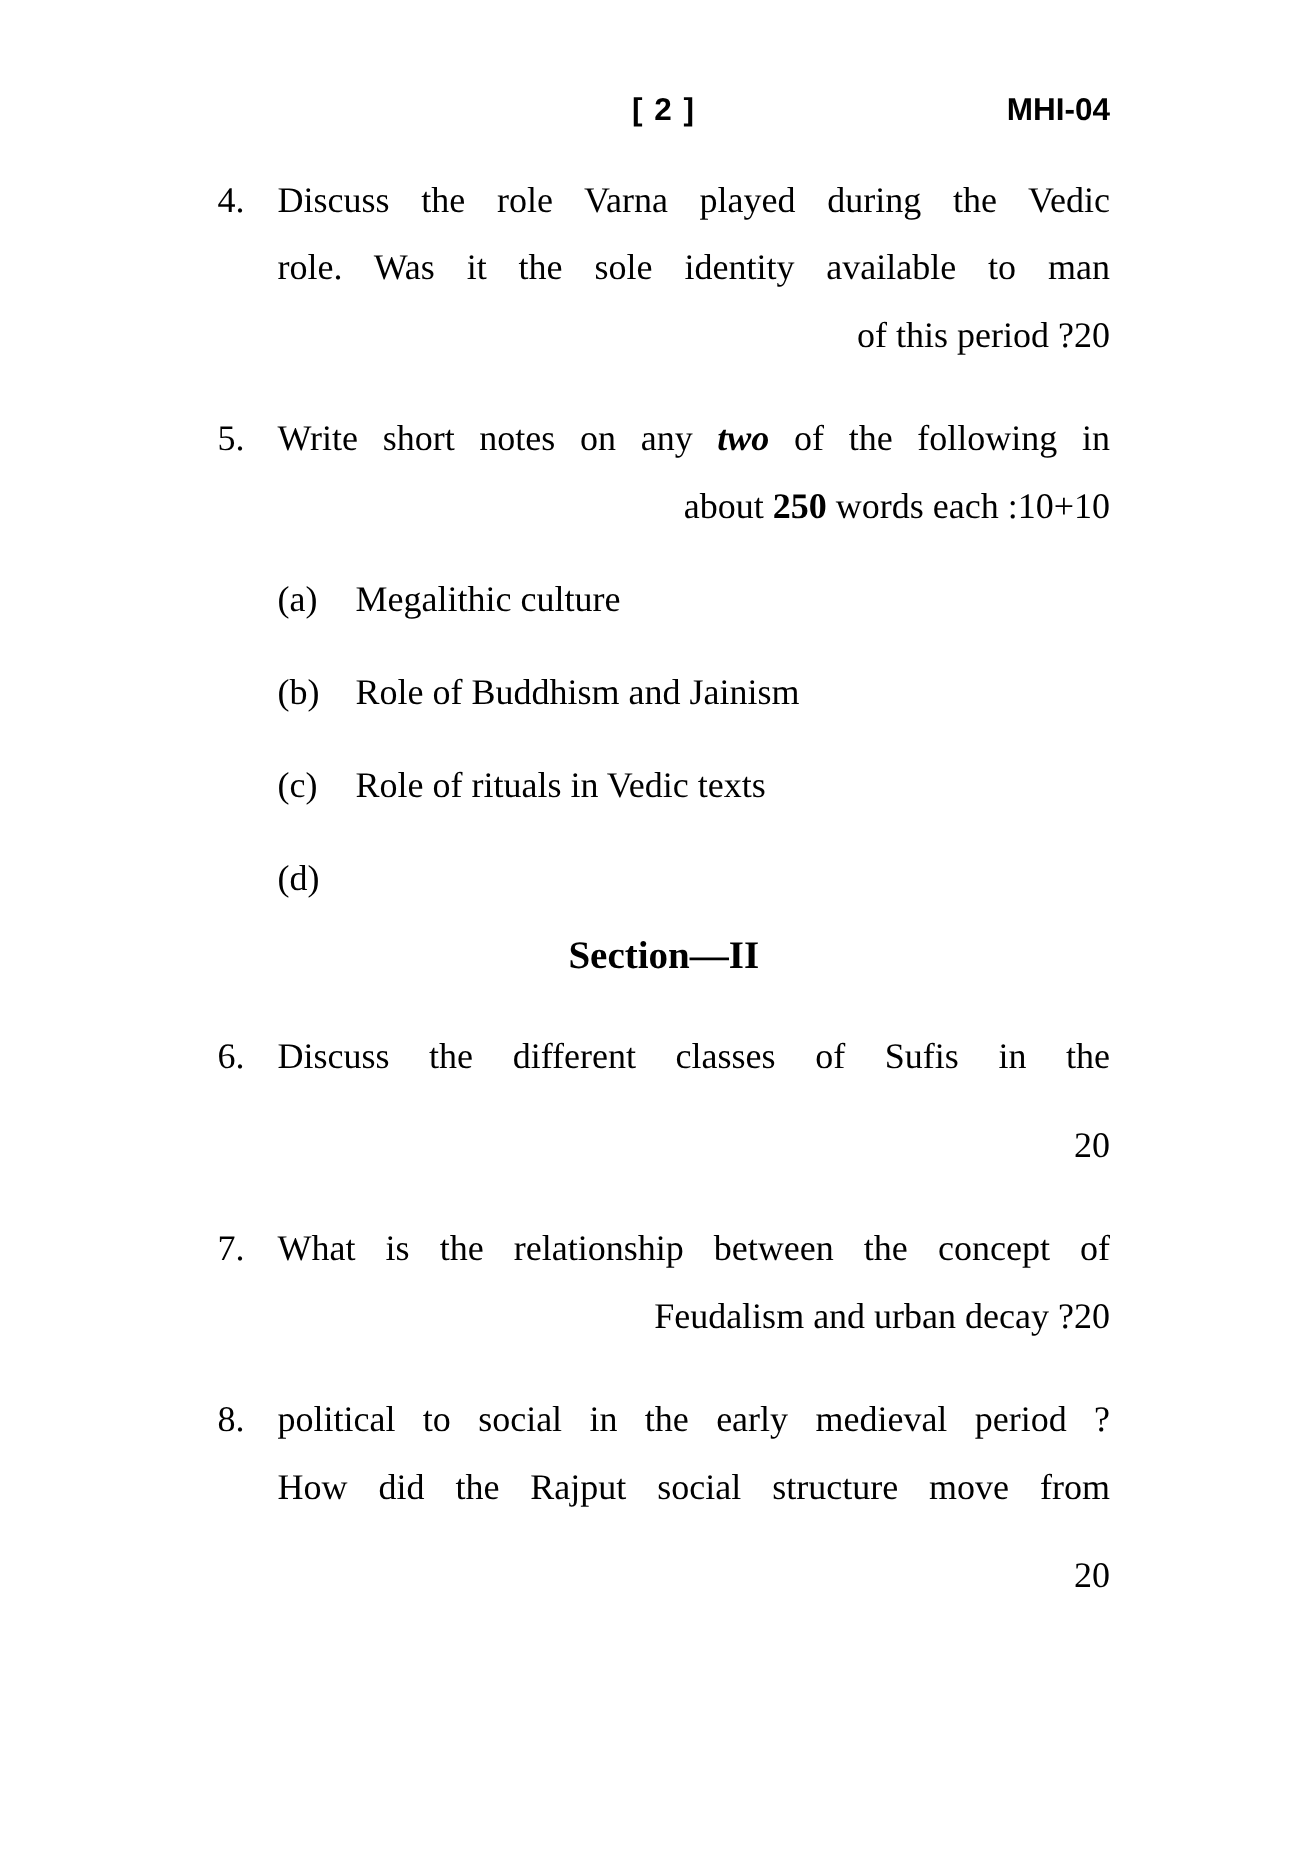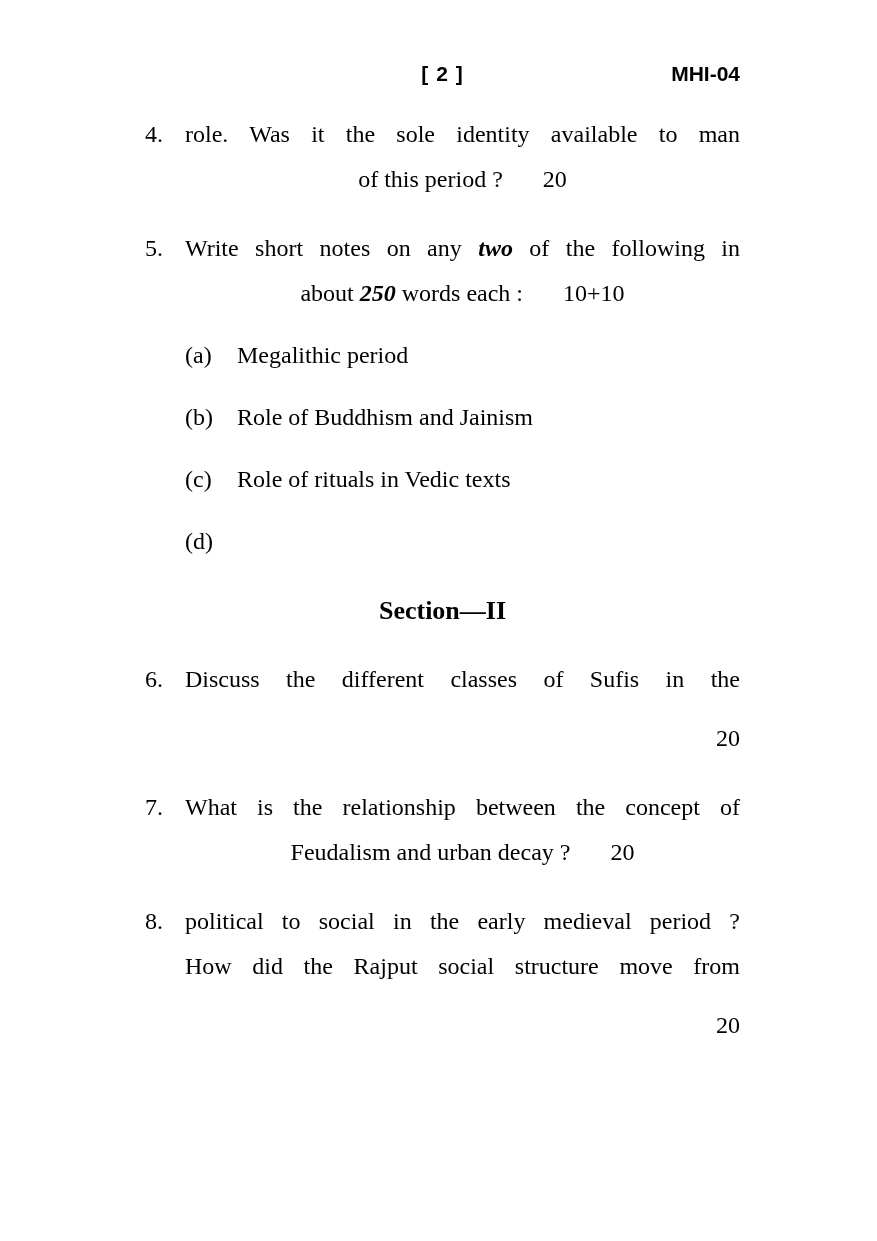--- a/index.html
+++ b/index.html
@@ -54,88 +54,87 @@
   .q-body {
     width: 555px;
     line-height: 45px;
   }
   .jline {
     text-align: justify;
     text-align-last: justify;
   }
   .flex-line {
     display: flex;
-    justify-content: center;
-    gap: 40px;
+    justify-content: flex-end;
   }
   .marks-line {
     text-align: right;
     margin-top: 14px;
   }
   .sub-item {
     display: flex;
     margin-top: 17px;
   }
   .sub-marker {
     width: 52px;
     flex-shrink: 0;
   }
   .bold-italic {
     font-weight: bold;
     font-style: italic;
   }
   .bold {
     font-weight: bold;
-    font-style: italic;
   }
   
   .section-heading {
     text-align: center;
     font-weight: bold;
     font-size: 26px;
     line-height: 45px;
-    margin-top: 24px;
+    margin-top: 5px;
   }
   .q-after-heading {
     margin-top: 24px;
   }
 </style>
 </head>
 <body>
 
 <div class="page">
   <div class="content">
 
     <div class="header">
       <div class="page-num">[ 2 ]</div>
       <div class="paper-code">MHI-04</div>
     </div>
 
     <div class="question">
       <div class="q-num">4.</div>
       <div class="q-body">
+        <div class="jline">Discuss the role Varna played during the Vedic</div>
         <div class="jline">role. Was it the sole identity available to man</div>
         <div class="flex-line">
           <span>of this period ?</span>
           <span>20</span>
         </div>
       </div>
     </div>
 
     <div class="question">
       <div class="q-num">5.</div>
       <div class="q-body">
         <div class="jline"><span>Write short notes on any </span><span class="bold-italic">two</span><span> of the following in</span></div>
         <div class="flex-line">
           <span><span>about </span><span class="bold">250</span><span> words each :</span></span>
           <span>10+10</span>
         </div>
         <div class="sub-item">
           <span class="sub-marker">(a)</span>
-          <span>Megalithic period</span>
+          <span>Megalithic culture</span>
         </div>
         <div class="sub-item">
           <span class="sub-marker">(b)</span>
           <span>Role of Buddhism and Jainism</span>
         </div>
         <div class="sub-item">
           <span class="sub-marker">(c)</span>
           <span>Role of rituals in Vedic texts</span>
         </div>
         <div class="sub-item">

